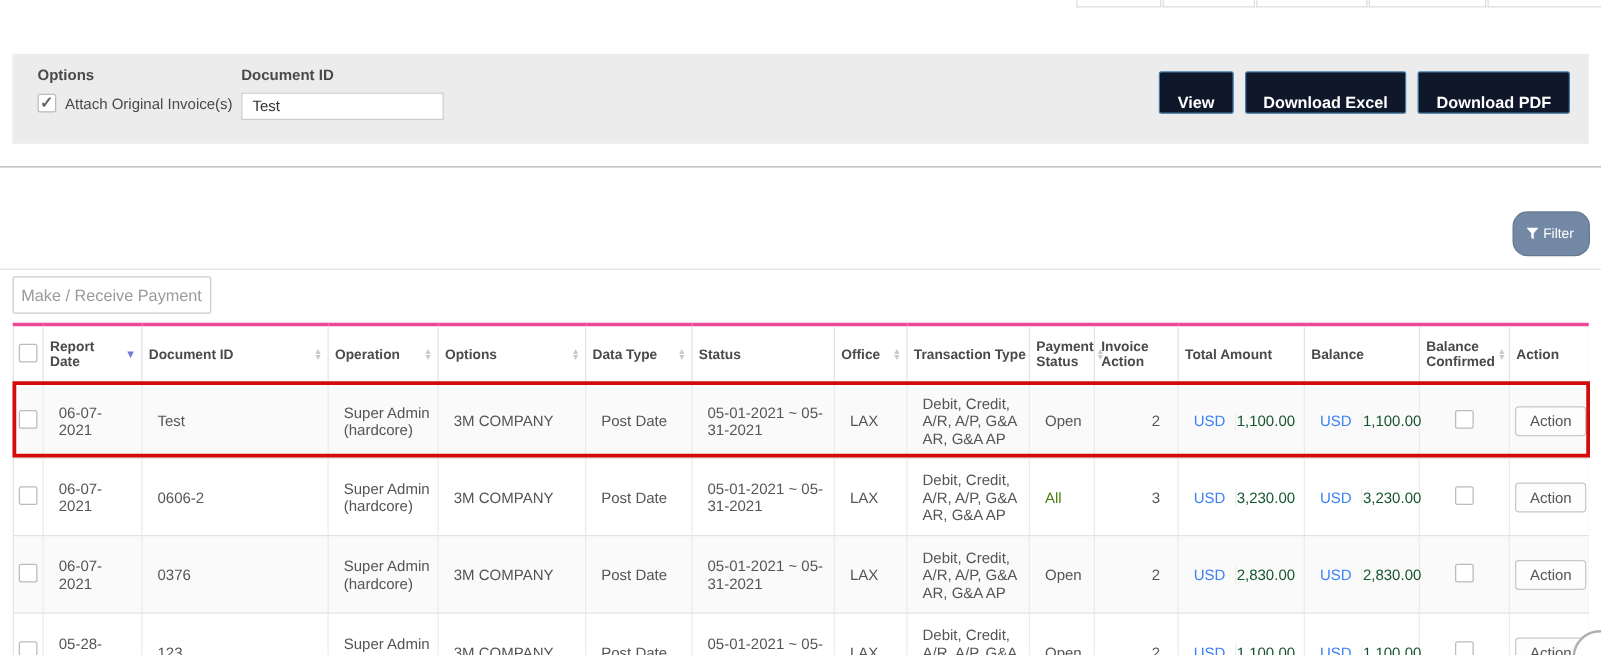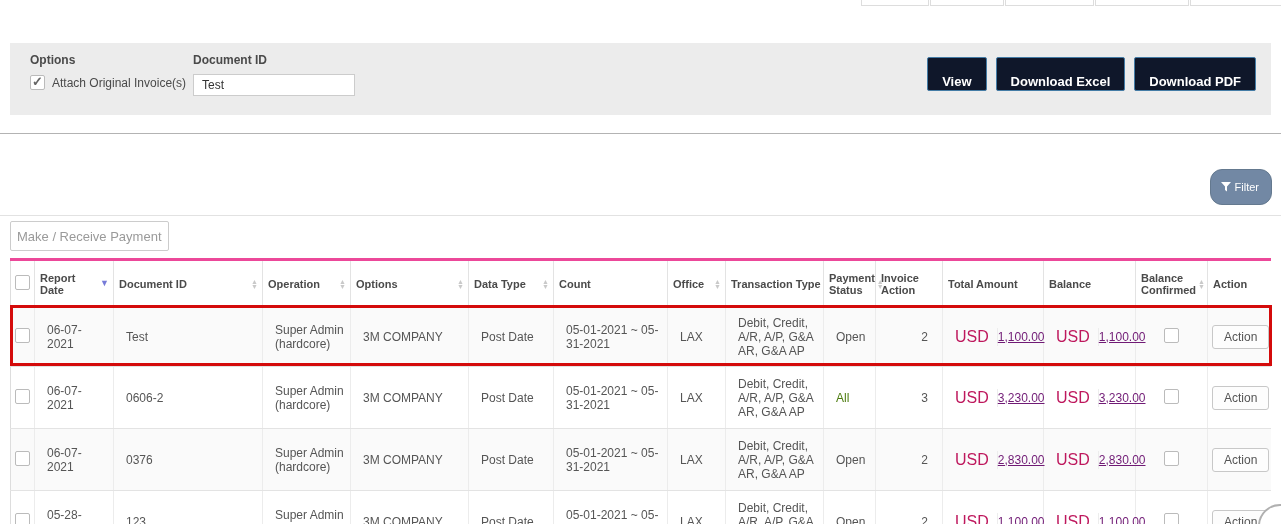--- a/index.html
+++ b/index.html
@@ -55,22 +55,22 @@
   tbody tr { height:62px; }
   tbody tr:first-child { height:60px; }
   th:first-child, td:first-child { text-align:center; padding:4px; }
   th:last-child, td:last-child { border-right:none; }
   .th-flex { display:flex; align-items:center; justify-content:space-between; }
   .nowrap { white-space:nowrap; }
   .sort-single { color:#767bd8; font-size:9px; line-height:9px; margin-left:2px; }
   .sort-dual { display:flex; flex-direction:column; color:#c9c9c9; font-size:7px; line-height:5px; margin-left:2px; }
   td.num { text-align:right; padding-right:14px; }
   .money { display:flex; align-items:center; }
-  .cur { color:#be185d; font-size:16px; border-right:1px solid #ededed; padding-right:8px; }
-  .amt { margin-left:auto; color:#701a75; padding-right:4px;text-decoration:underline; }
+  .cur { color:#3b82f6; font-size:12px; border-right:1px solid #ededed; padding-right:8px; }
+  .amt { margin-left:auto; color:#14532d; padding-right:4px; }
   td.center { text-align:center; padding:4px; }
   .status.v-all { color:#4d7c0f; }
   .action-btn { background:#fdfdfd; border:1px solid #c8c8c8; border-radius:3px; color:#555;
       font-size:12px; padding:4px 11px; cursor:pointer; font-family:"Liberation Sans",sans-serif; }
 
   .row-highlight { position:absolute; left:10px; top:305px; width:1262px; height:61px;
       border:3px solid #d40b0b; pointer-events:none; z-index:5; }
 
   .corner-arc { position:absolute; left:1258px; top:504px; width:44px; height:44px;
       border:2px solid #b0b0b0; border-radius:50%; background:#fff; }
@@ -178,21 +178,21 @@
             </th>
           <th>
               <div class="th-flex">
                 <span>Data Type</span>
                 <span class="sort-dual">
                   <span>▲</span>
                   <span>▼</span>
                 </span>
               </div>
             </th>
-          <th><span>Count</span></th>
+          <th><span>Status</span></th>
           <th>
               <div class="th-flex">
                 <span>Office</span>
                 <span class="sort-dual">
                   <span>▲</span>
                   <span>▼</span>
                 </span>
               </div>
             </th>
           <th class="nowrap"><span>Transaction Type</span></th>

